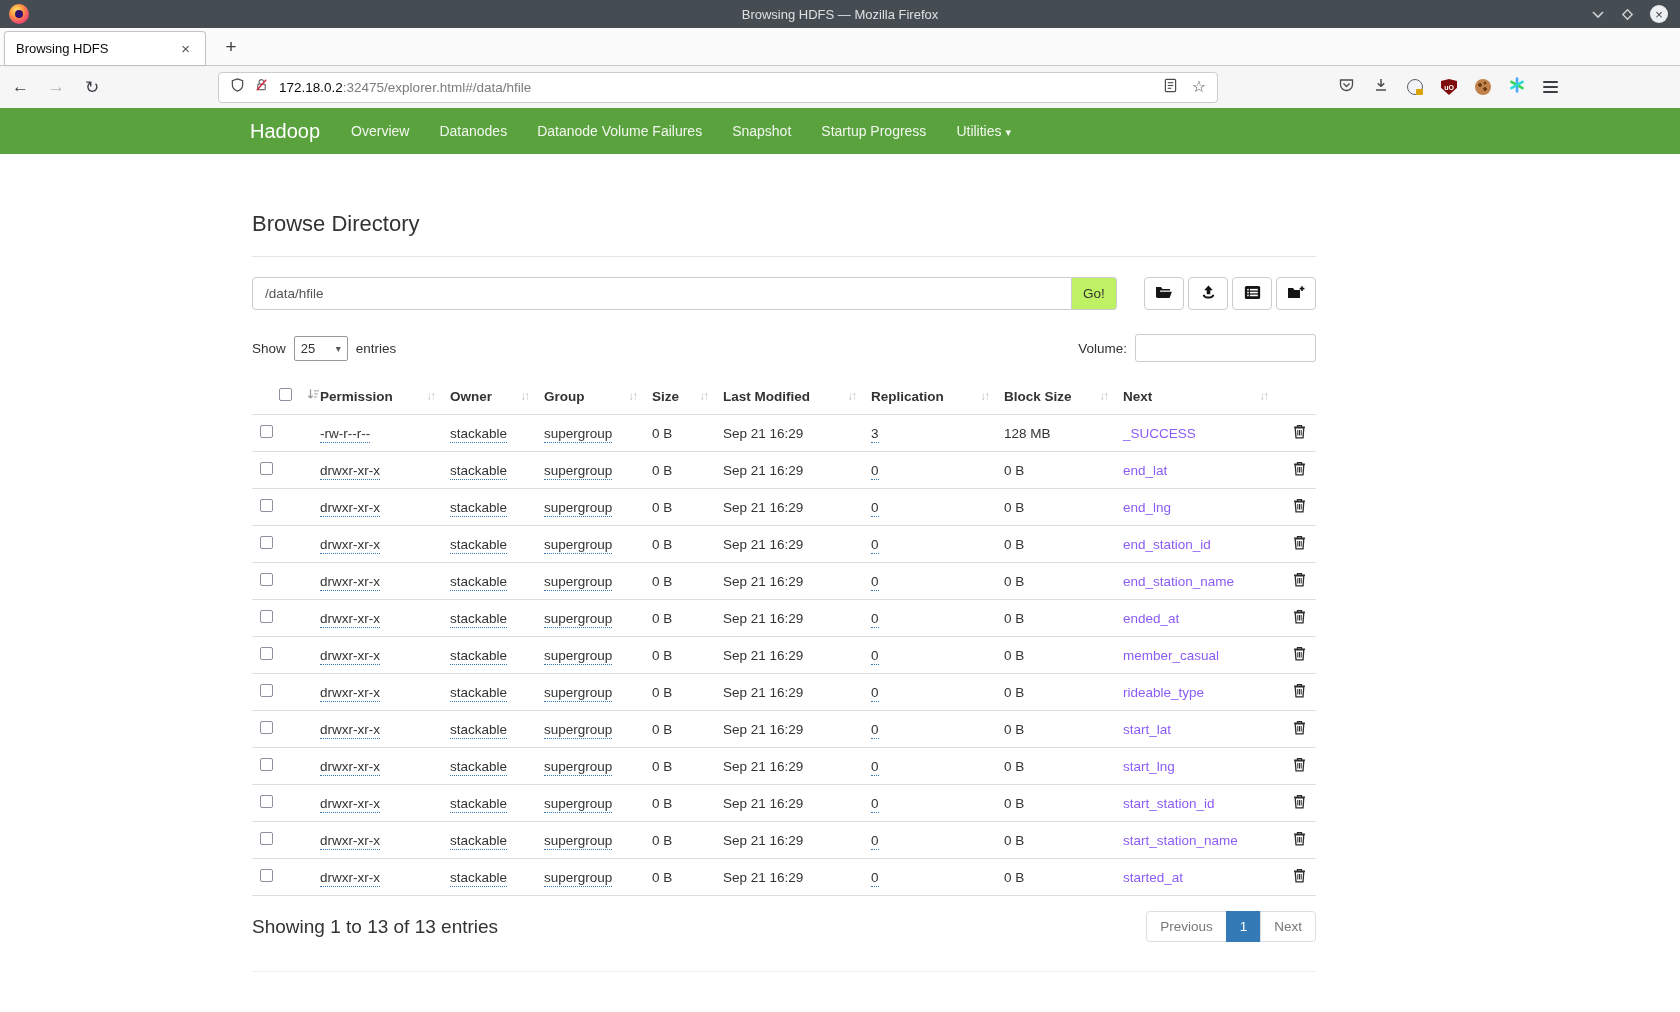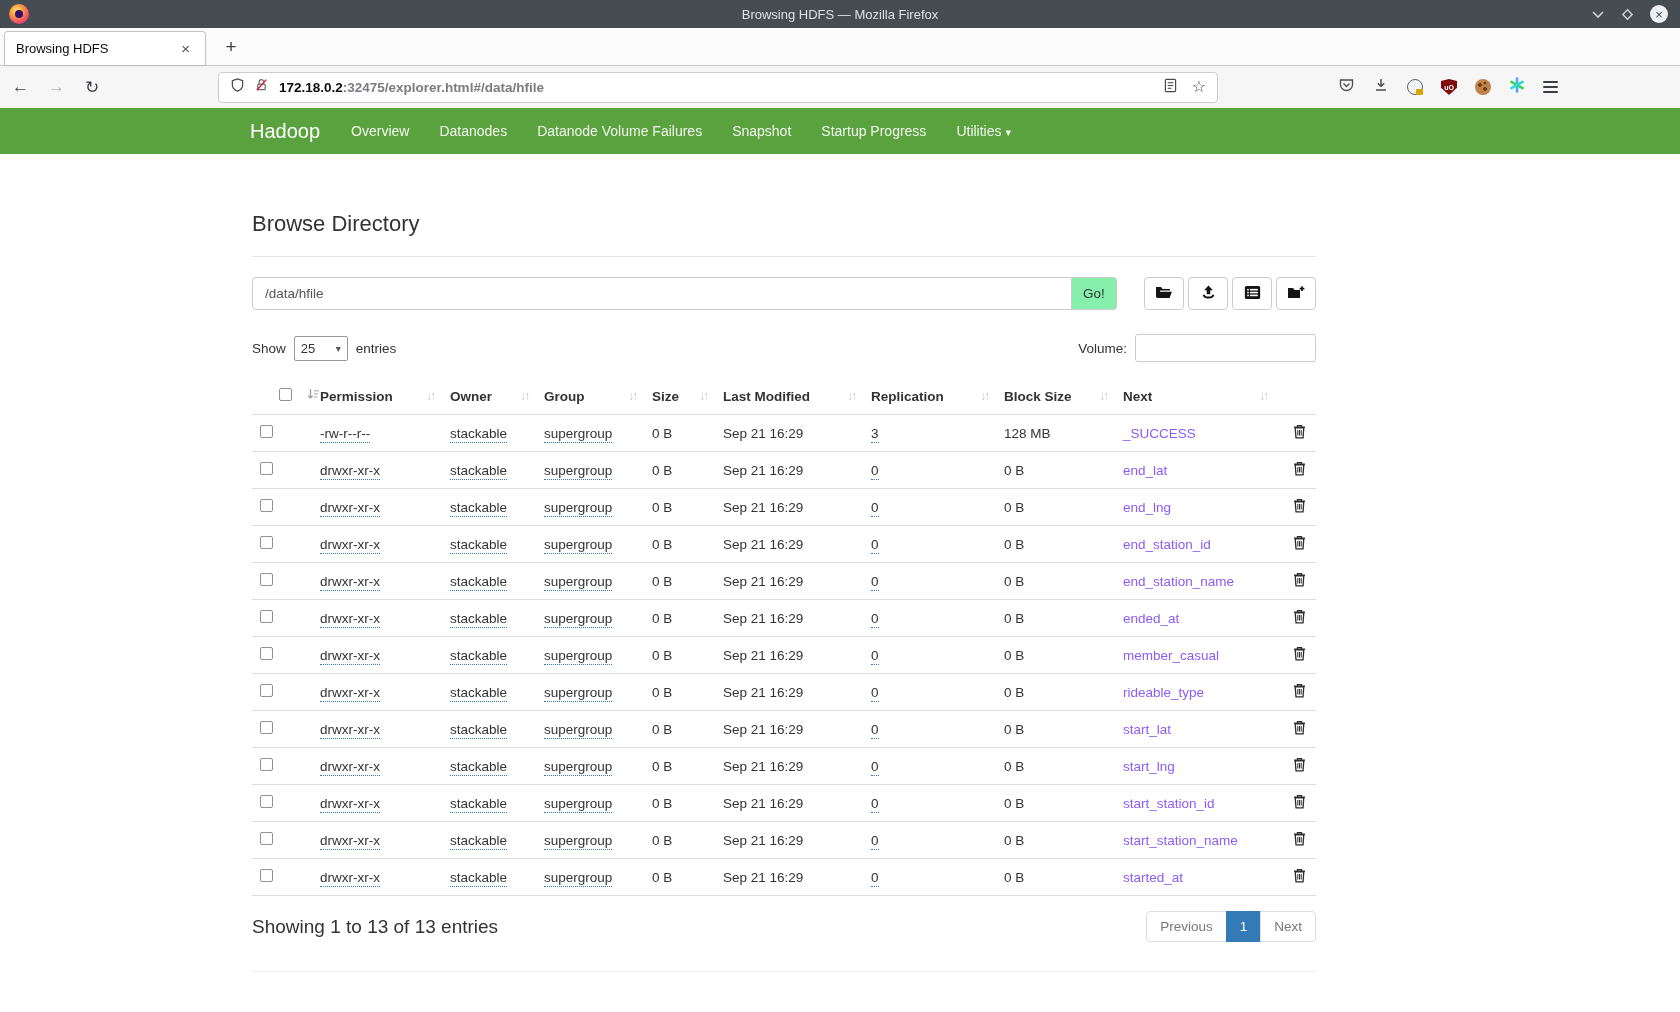--- a/index.html
+++ b/index.html
@@ -24,21 +24,21 @@
   .newtab { width:30px; height:30px; margin:0 0 3px 10px; display:flex; align-items:center; justify-content:center;
     font-size:19px; color:#3b3f44; border-radius:3px; }
 
   .toolbar { height:42px; background:#f6f6f7; display:flex; align-items:center; padding:0 12px; }
   .nav-btn { font-size:17px; color:#3b3f44; width:16px; text-align:center; }
   .nav-btn + .nav-btn { margin-left:20px; }
   .nav-btn.disabled { color:#b4b4b8; }
   .urlbar { margin-left:118px; width:1000px; height:31px; background:#fff; border:1px solid #ccc; border-radius:4px;
     display:flex; align-items:center; padding:0 11px; }
   .urlbar .sec-icons { display:flex; align-items:center; gap:9px; margin-right:10px; }
-  .url-text { font-size:13.5px; color:#0c0c0d; flex:1; white-space:nowrap; overflow:hidden;font-weight:bold; }
+  .url-text { font-size:13.5px; color:#0c0c0d; flex:1; white-space:nowrap; overflow:hidden; }
   .url-text .url-rest { color:#7b7b80; }
   .urlbar-right { display:flex; align-items:center; gap:15px; }
   .right-icons { margin-left:120px; display:flex; align-items:center; gap:18px; }
   .burger { width:15px; display:flex; flex-direction:column; gap:3px; }
   .burger span { height:2px; background:#3b3f44; border-radius:1px; }
   .ext-ublock { width:16px; height:16px; background:#7f0c0c; color:#fff; font-size:7px; font-weight:bold;
     display:flex; align-items:center; justify-content:center;
     clip-path:polygon(50% 0, 100% 12%, 100% 55%, 50% 100%, 0 55%, 0 12%); }
   .ext-cookie { width:16px; height:16px; border-radius:50%;
     background: radial-gradient(circle 1.8px at 5px 6px, #6e3f17 95%, transparent), 
@@ -57,21 +57,21 @@
   
   .container { width:1064px; margin-left:252px; color:#333; }
   h1.page-title { margin-top:57px; font-size:22px; font-weight:500; color:#333; }
   hr.rule { border:none; border-top:1px solid #e5e5e5; margin:19px 0 20px; }
 
   .path-row { display:flex; align-items:center; }
   .input-group { display:flex; }
   .path-input { width:820px; height:33px; border:1px solid #ccc; border-radius:4px 0 0 4px; padding:0 12px;
     font-size:13.5px; color:#555; font-family:"Liberation Sans",sans-serif; outline:none; }
   .go-btn { width:45px; height:33px; border:1px solid #ccc; border-left:none; border-radius:0 4px 4px 0;
-    background:#86efac; font-size:13.5px; color:#333; font-family:"Liberation Sans",sans-serif; }
+    background:#bef264; font-size:13.5px; color:#333; font-family:"Liberation Sans",sans-serif; }
   .icon-btns { margin-left:auto; display:flex; gap:4px; }
   .icon-btn { width:40px; height:33px; background:#fff; border:1px solid #ccc; border-radius:4px;
     display:flex; align-items:center; justify-content:center; }
 
   .controls-row { margin-top:24px; display:flex; align-items:center; font-size:13.5px; color:#333; }
   .fake-select { margin:0 8px; width:54px; height:25px; border:1px solid #999; border-radius:2px; background:#fff;
     display:flex; align-items:center; padding:0 6px; font-size:13px; color:#333; }
   .fake-select .sel-caret { margin-left:auto; font-size:10px; color:#555; }
   .search-wrap { margin-left:auto; display:flex; align-items:center; }
   .search-input { margin-left:8px; width:181px; height:28px; border:1px solid #ccc; border-radius:3px; padding:0 8px;

